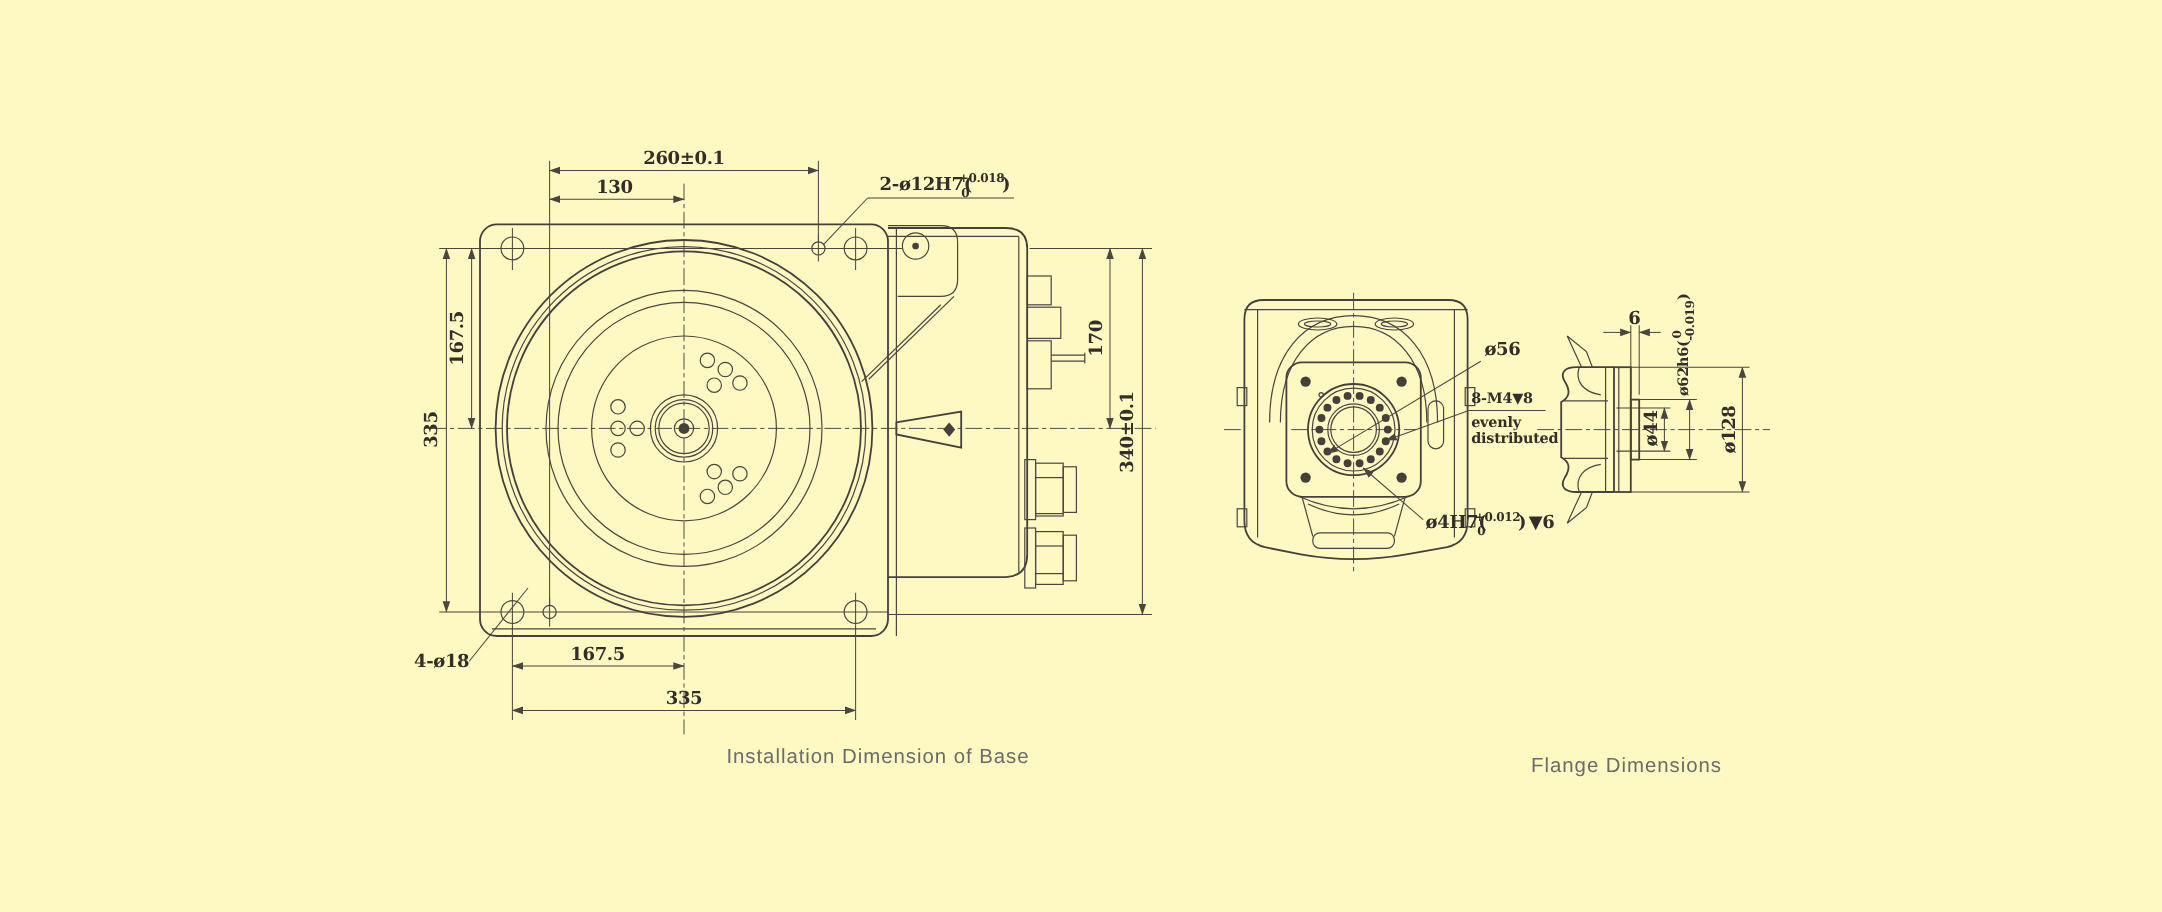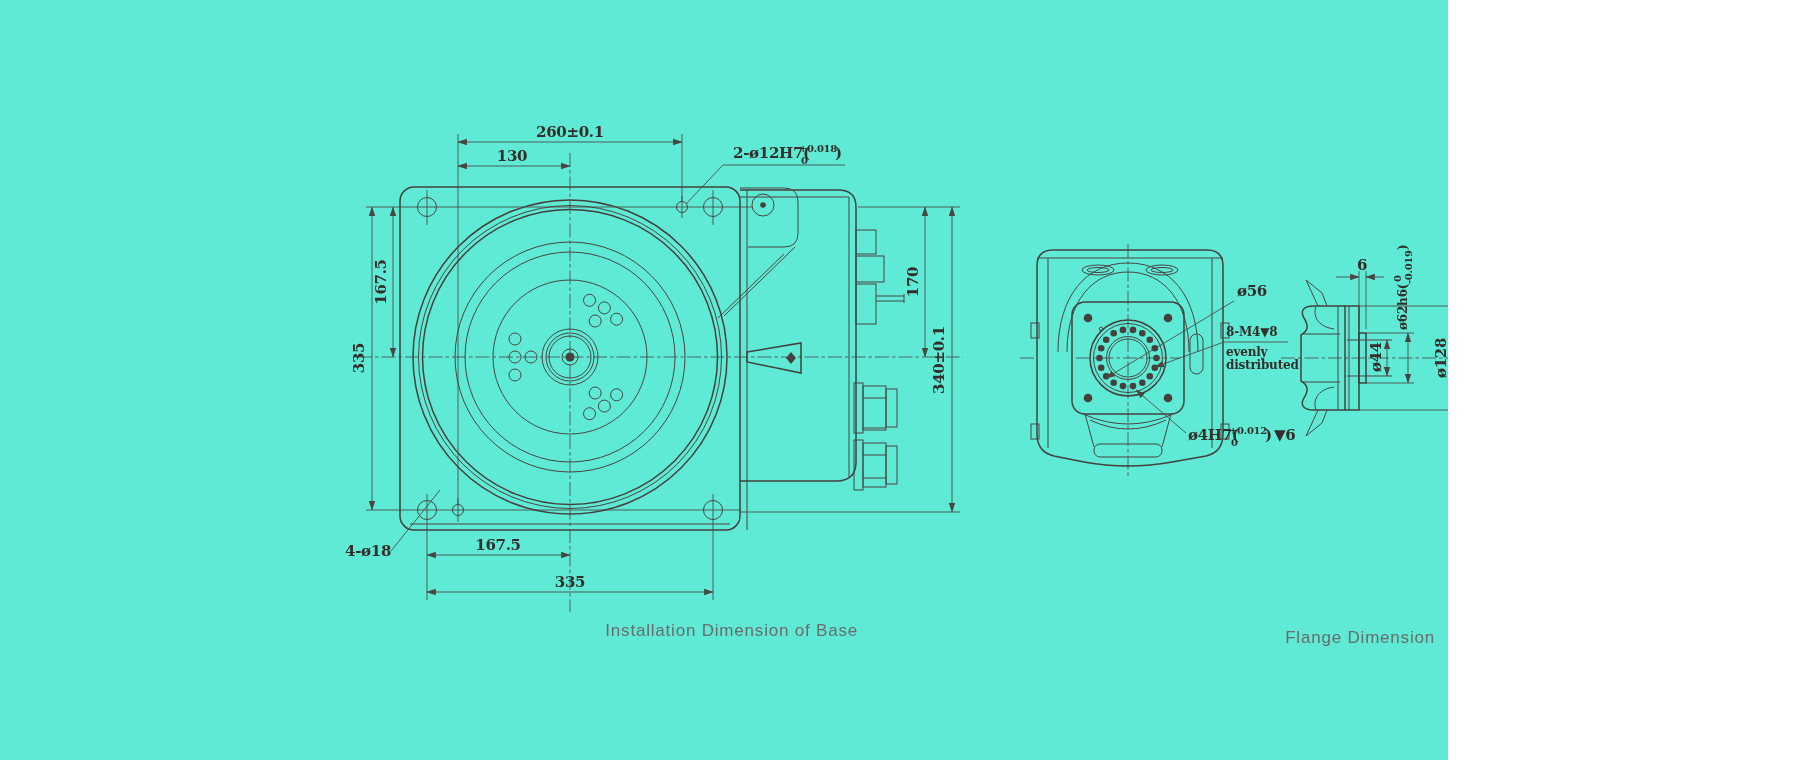--- a/index.html
+++ b/index.html
@@ -1,16 +1,16 @@
 <!DOCTYPE html>
 <html><head>
 <meta charset="utf-8">
 <style>
   html,body{margin:0;padding:0;background:#ffffff;}
-  #stage{position:relative;width:1448px;height:760px;background:#5eead4;overflow:hidden;
+  #stage{position:relative;width:1802px;height:760px;background:#fef9c3;overflow:hidden;
          font-family:"Liberation Sans",sans-serif;}
   svg{position:absolute;left:0;top:0;}
   .ln  {stroke:#4a4541;stroke-width:1;fill:none;}
   .lw  {stroke:#45403c;stroke-width:1.5;fill:none;}
   .dim {stroke:#4a4541;stroke-width:.85;fill:none;}
   .cl  {stroke:#4a4541;stroke-width:.8;fill:none;stroke-dasharray:14 3 3.5 3;}
   .fil {fill:#45403c;stroke:none;}
   .dtx {font-family:"DejaVu Serif",serif;font-weight:700;font-size:15px;fill:#332e2a;letter-spacing:-.3px;}
   .dts {font-family:"DejaVu Serif",serif;font-weight:700;font-size:10px;fill:#332e2a;letter-spacing:-.3px;}
   .dtm {font-family:"DejaVu Serif",serif;font-weight:700;font-size:12px;fill:#332e2a;letter-spacing:-.2px;}
@@ -276,14 +276,14 @@
       <line class="dim" x1="1359" y1="410" x2="1458" y2="410"></line>
       <line class="dim" x1="1452" y1="306" x2="1452" y2="410" marker-start="url(#arr)" marker-end="url(#arr)"></line>
       <g transform="translate(1446,378) rotate(-90)">
         <text class="dtx" x="0" y="0">ø128</text>
       </g>
     </g>
   </g>
 </svg>
 
 <div class="cap" style="left:458px;top:621px;width:400px;">Installation Dimension of Base</div>
-<div class="cap" style="left:1135px;top:628px;width:300px;">Flange Dimension</div>
+<div class="cap" style="left:1135px;top:628px;width:300px;">Flange Dimensions</div>
 </div>
 
 </body></html>

